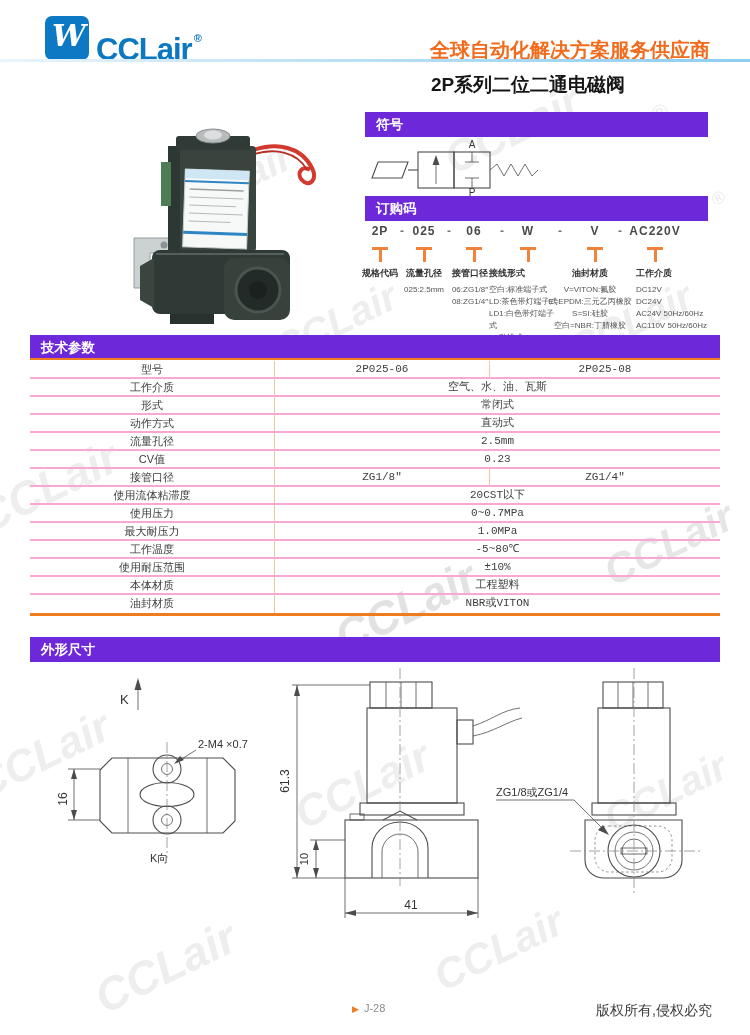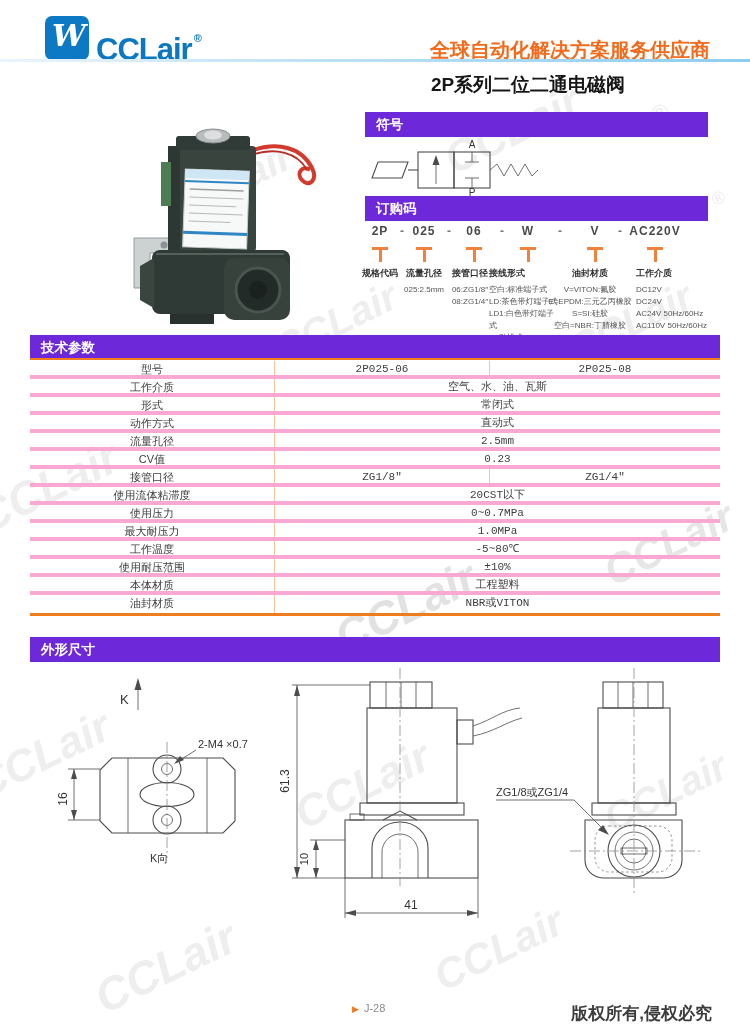--- a/index.html
+++ b/index.html
@@ -28,38 +28,38 @@
               font-size:12px; color:#4a4a4a; letter-spacing:1px; white-space:nowrap; }
   .code-dash { position:absolute; top:224px; transform:translateX(-50%); font-weight:bold; font-size:12px; color:#777; }
   .tmark { position:absolute; top:247px; width:16px; height:15px; }
   .tmark::before { content:""; position:absolute; left:0; top:0; width:16px; height:3px; background:#f0823c; }
   .tmark::after  { content:""; position:absolute; left:6.5px; top:0; width:3px; height:15px; background:#f0823c; }
   .ocol { position:absolute; top:267px; font-size:8px; color:#555; line-height:1.5; }
   .ocol .olabel { font-size:9px; font-weight:bold; color:#333; margin-bottom:3px; }
 
   
   .ttable { position:absolute; left:30px; top:361px; width:690px; border-bottom:3px solid #ef7d1f; }
-  .trow { display:flex; height:18px; border-bottom:4px solid #f9a8d4; align-items:center; font-size:11px; color:#3d3d3d; }
+  .trow { display:flex; height:18px; border-bottom:2px solid #f9a8d4; align-items:center; font-size:11px; color:#3d3d3d; }
   .trow:last-child { border-bottom:none; }
   .tlabel { width:245px; text-align:center; border-right:1px solid #f6c49c; height:100%; line-height:17px; }
   .tval { flex:1; text-align:center; height:100%; line-height:17px;font-family:Liberation Mono, monospace; }
   .tval.v1 { flex:0 0 215px; border-right:1px solid #f6c49c; }
 
   
   svg text { font-family:"Liberation Sans",sans-serif; fill:#333; }
   .outline { fill:none; stroke:#4c4c4c; stroke-width:1.1; }
   .thin    { fill:none; stroke:#4c4c4c; stroke-width:0.8; }
   .cline   { fill:none; stroke:#8a8a8a; stroke-width:0.8; stroke-dasharray:11 3 2 3; }
   .dim     { fill:none; stroke:#4c4c4c; stroke-width:0.8; }
   .ah      { fill:#4c4c4c; stroke:none; }
 
   
   .footer-page { position:absolute; left:352px; top:1002px; font-size:11px; color:#8b8b8b;text-align:right; }
   .footer-page .tri { color:#f07a1e; font-size:9px; margin-right:5px; }
-  .footer-copy { position:absolute; right:38px; top:1002px; font-size:17px; font-weight:bold; color:#3c3c3c; }
+  .footer-copy { position:absolute; right:38px; top:1002px; font-size:14px; font-weight:normal; color:#3c3c3c; }
 
   
   .wm { position:absolute; font-weight:bold; font-style:italic; color:rgba(150,150,150,0.16);
         transform:rotate(-26deg); pointer-events:none; white-space:nowrap; }
 </style>
 </head>
 <body>
 
 <div id="page">
 

